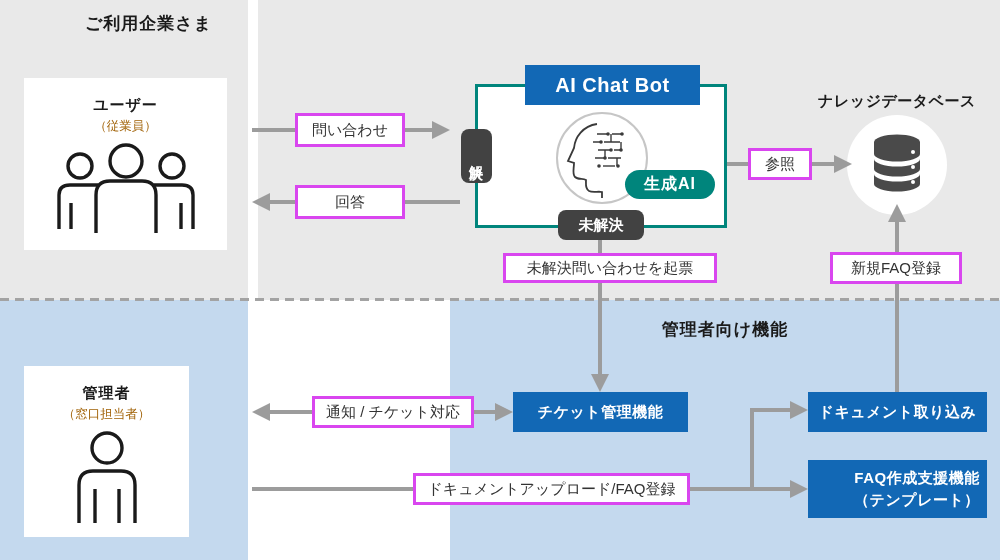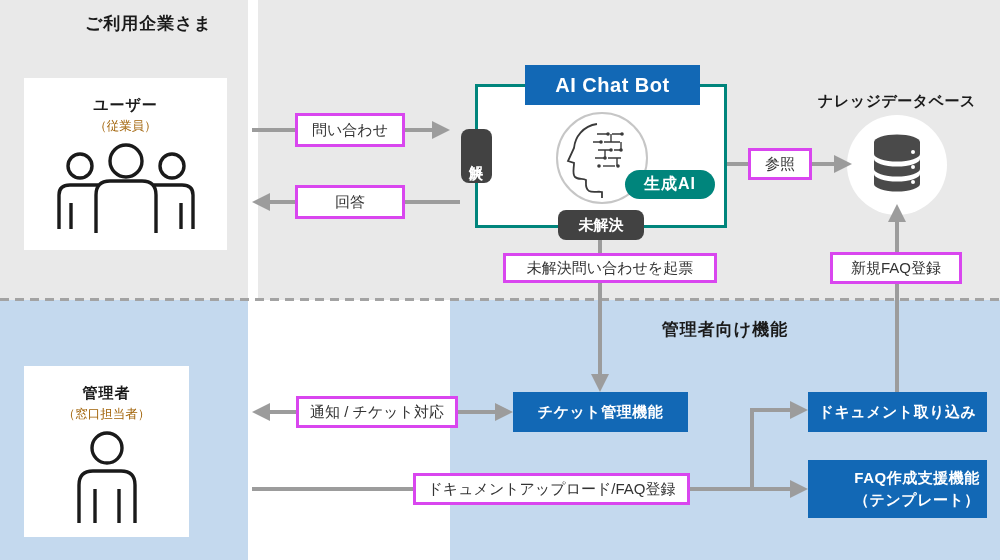--- a/index.html
+++ b/index.html
@@ -91,21 +91,21 @@
   <div class="c arr r" style="left:790px;top:480px;"></div>
   <div class="c vline" style="left:750px;top:410px;height:81px;"></div>
   <div class="c hline" style="left:750px;top:408px;width:40px;"></div>
   <div class="c arr r" style="left:790px;top:401px;"></div>
 
   <div class="c label-box" style="left:295px;top:113px;width:110px;height:34px;">問い合わせ</div>
   <div class="c label-box" style="left:295px;top:185px;width:110px;height:34px;">回答</div>
   <div class="c label-box" style="left:748px;top:148px;width:64px;height:32px;">参照</div>
   <div class="c label-box" style="left:503px;top:253px;width:214px;height:30px;">未解決問い合わせを起票</div>
   <div class="c label-box" style="left:830px;top:252px;width:132px;height:32px;">新規FAQ登録</div>
-  <div class="c label-box" style="left:296px;top:396px;width:162px;height:32px;">通知 / チケット対応</div>
+  <div class="c label-box" style="left:312px;top:396px;width:162px;height:32px;">通知 / チケット対応</div>
   <div class="c label-box" style="left:413px;top:473px;width:277px;height:32px;">ドキュメントアップロード/FAQ登録</div>
 
   <div class="c actor-box" style="left:24px;top:78px;width:203px;height:172px;">
     <div class="actor-name">ユーザー</div>
     <div class="actor-sub">（従業員）</div>
     <span style="margin-top:6px;">
       <svg width="152" height="92" viewBox="0 0 152 92" fill="none" stroke="#1a1a1a" stroke-width="3.4">
 
         <circle cx="30" cy="25" r="12"></circle>
         <path d="M9,88 V54 Q9,44 20,44 H48"></path>

